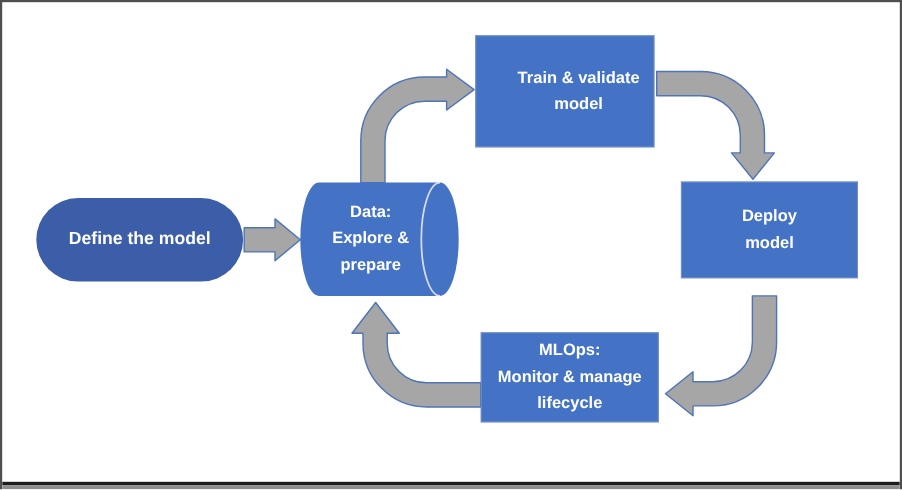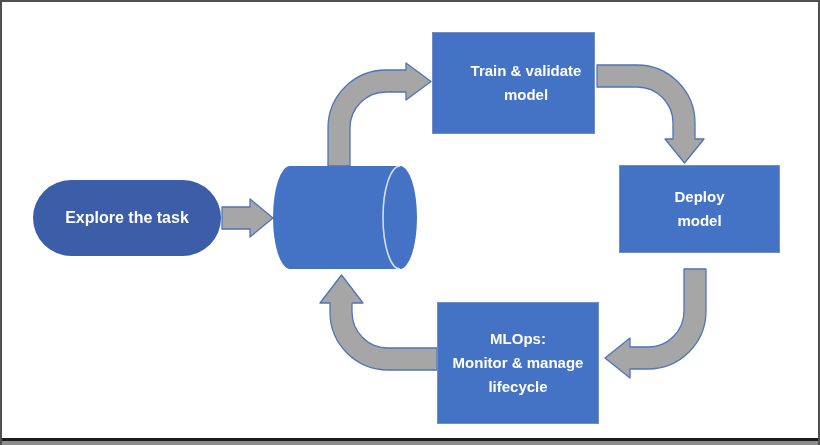--- a/index.html
+++ b/index.html
@@ -40,21 +40,21 @@
     color:var(--label-text);
     font-weight:bold;font-size:15px;line-height:24px;
     white-space:pre-line;
     box-sizing:border-box;
   }
   .rect-node{background:var(--node-fill);border:1px solid rgba(150,165,195,0.55);}
   .stadium-node{background:var(--start-node-fill);border-radius:38px;font-size:16px;}
   .cyl-label{background:transparent;}
   .node-train{left:430px;top:30px;width:163px;height:102px;padding-left:25px;}
   .node-deploy{left:617px;top:163px;width:161px;height:88px;}
-  .node-mlops{left:435px;top:300px;width:162px;height:122px;}
+  .node-mlops{left:435px;top:300px;width:162px;height:82px;}
   .node-define{left:31px;top:178px;width:188px;height:76px;}
   .node-data{left:272px;top:163px;width:126px;height:104px;}
 </style>
 </head>
 <body>
 
 <div class="frame">
 
   <svg class="diagram-svg" width="820" height="445" viewBox="0 0 820 445">
 
@@ -72,23 +72,28 @@
 
     <path class="arrow" d="M 435,368 L 386,368 A 58,58 0 0 1 328,310 L 328,301 L 318,301 L 339.5,273 L 361,301 L 350,301 L 350,310 A 36,36 0 0 0 386,346 L 435,346 Z"></path>
 
     <g>
       <path class="cylinder" d="M 288,164 A 17,51.5 0 0 0 288,267 L 398,267 A 17,51.5 0 0 0 398,164 Z"></path>
       <path class="cylinder-rim" d="M 398,164 A 17,51.5 0 0 0 398,267"></path>
     </g>
   </svg>
 
   <div class="node stadium-node node-define">
-    <span>Explore the task</span>
+    <span>Define the model</span>
   </div>
 
+  <div class="node cyl-label node-data">
+    <span>Data:
+Explore &amp;
+prepare</span>
+  </div>
 
   <div class="node rect-node node-train">
     <span>Train &amp; validate
 model</span>
   </div>
 
   <div class="node rect-node node-deploy">
     <span>Deploy
 model</span>
   </div>

